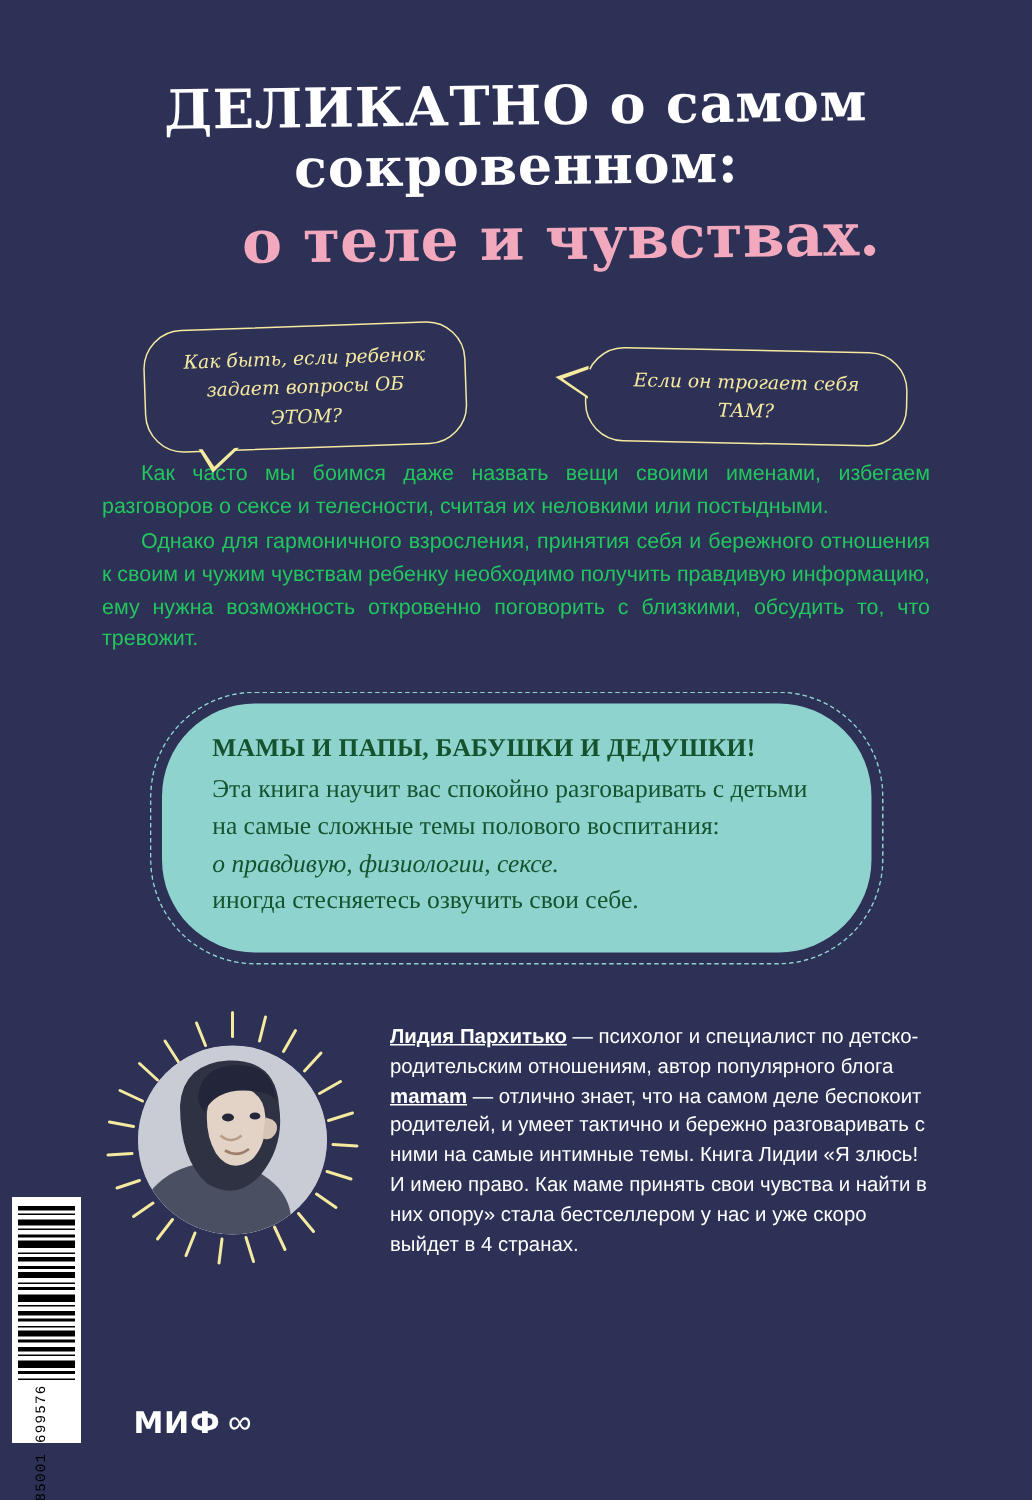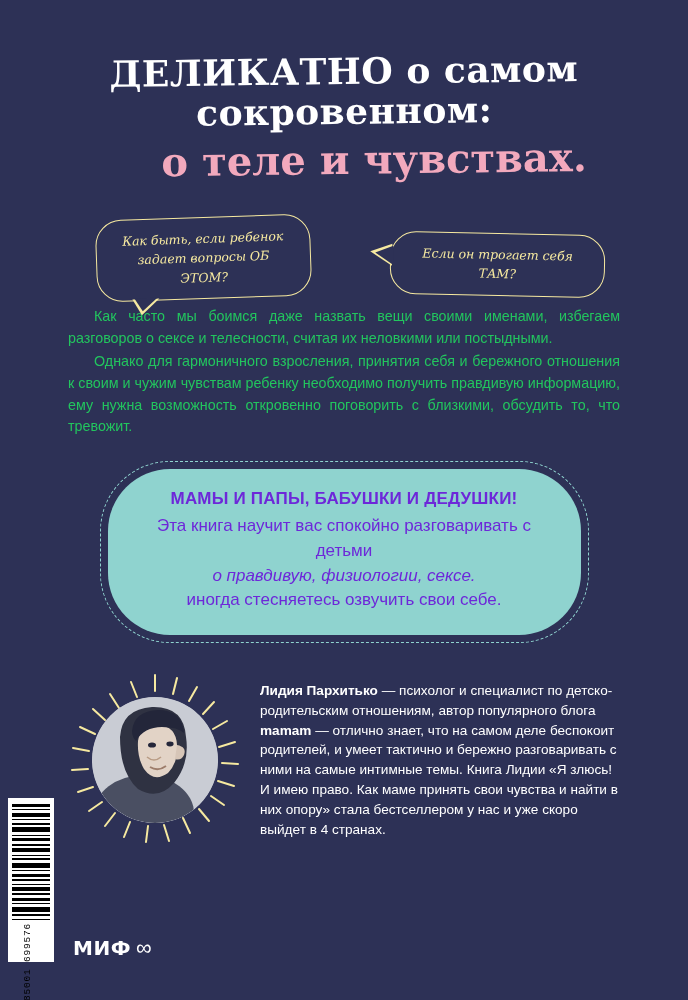--- a/index.html
+++ b/index.html
@@ -131,24 +131,24 @@
   }
   .highlight-outline {
     position: absolute;
     inset: -8px -8px -8px -8px;
     border: 1.4px dashed #8fd3cf;
     border-radius: 70px;
   }
   .highlight {
     background: #8fd3cf;
     border-radius: 62px;
-    color: #6d28d9;
-    text-align: center;
+    color: #14532d;
     padding: 20px 34px 22px;
     position: relative;
+    font-family: Liberation Serif, serif;
   }
   .hl-title {
     font-weight: bold;
     font-size: 17px;
     letter-spacing: 0.2px;
     margin-bottom: 5px;
   }
   .hl-text {
     font-size: 17px;
     line-height: 1.45;
@@ -182,21 +182,21 @@
     border-radius: 50%;
     overflow: hidden;
     background: #b9bcc6;
   }
   .author-text {
     font-size: 13.6px;
     line-height: 1.46;
     padding-left: 16px;
     padding-top: 10px;
   }
-  .author-text b { font-weight: bold; }
+  .author-text b { font-weight: bold; text-decoration: underline; }
 
   
   .barcode-box {
     position: absolute;
     left: 8px;
     bottom: 38px;
     width: 46px;
     height: 164px;
     background: #ffffff;
     padding: 6px 4px 4px 4px;
@@ -220,21 +220,21 @@
     font-size: 9.5px;
     color: #000;
     letter-spacing: 0.8px;
     margin-top: 3px;
     margin-left: 10px;
   }
 
   
   .publisher {
     position: absolute;
-    left: 73px;
+    left: 89px;
     bottom: 40px;
     display: flex;
     align-items: center;
     gap: 5px;
   }
   .publisher .pname {
     font-family: "DejaVu Sans", sans-serif;
     font-weight: bold;
     font-size: 20px;
     letter-spacing: 0.5px;
@@ -266,20 +266,21 @@
   <p>Как часто мы боимся даже назвать вещи своими именами, избегаем разговоров о сексе и телесности, считая их неловкими или постыдными.</p>
   <p>Однако для гармоничного взросления, принятия себя и бережного отношения к своим и чужим чувствам ребенку необходимо получить правдивую информацию, ему нужна возможность откровенно поговорить с близкими, обсудить то, что тревожит.</p>
 </div>
 
 <div class="highlight-wrap">
   <div class="highlight-outline"></div>
   <div class="highlight">
     <div class="hl-title">МАМЫ И ПАПЫ, БАБУШКИ И ДЕДУШКИ!</div>
     <div class="hl-text">
       <div>Эта книга научит вас спокойно разговаривать с детьми</div>
+      <div>на самые сложные темы полового воспитания:</div>
       <div class="hl-italic">о правдивую, физиологии, сексе.</div>
       <div>иногда стесняетесь озвучить свои себе.</div>
     </div>
   </div>
 </div>
 
 <div class="author">
   <div class="photo-wrap">
     <svg class="sunburst" viewBox="0 0 178 178">
       <g stroke="#f6e9a0" stroke-width="2" stroke-linecap="round">

